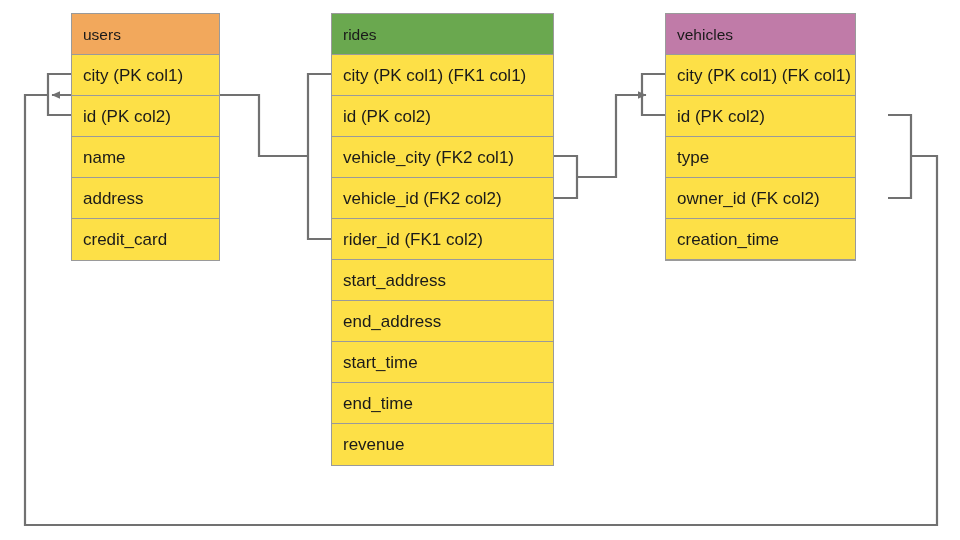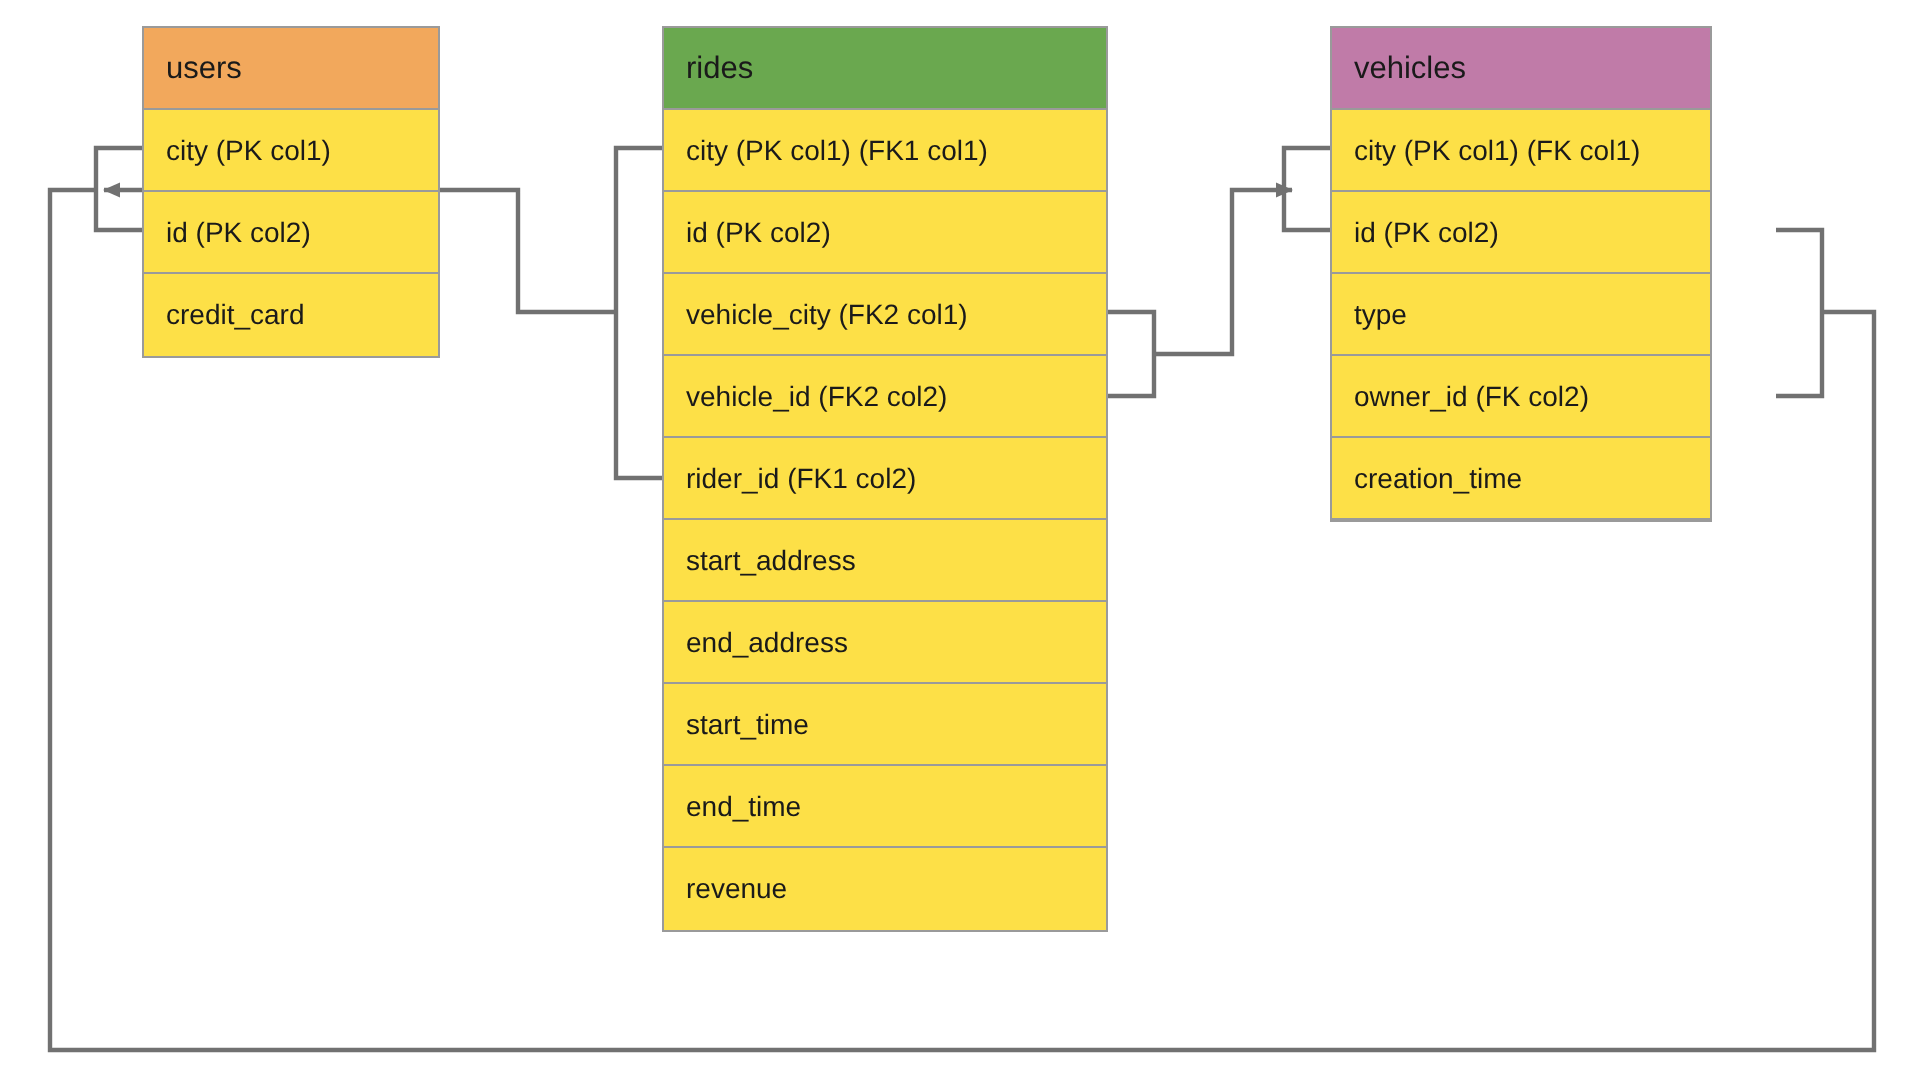--- a/index.html
+++ b/index.html
@@ -41,21 +41,21 @@
     color: #1a1a1a;
     border-bottom: 1px solid #9a9a9a;
     white-space: nowrap;
     overflow: hidden;
   }
   .trow {
     box-sizing: border-box;
     height: 41px;
     line-height: 41px;
     padding: 0 11px;
-    font-size: 14px;
+    font-size: 17px;
     color: #1a1a1a;
     border-bottom: 1px solid #9a9a9a;
     white-space: nowrap;
     overflow: hidden;
   }
   .trow.last {
     border-bottom: none;
   }
 </style>
 </head>
@@ -87,20 +87,22 @@
       <path d="M888,115 L911,115 L911,198 L888,198"></path>
 
       <path d="M911,156 L937,156 L937,525 L25,525 L25,95 L48,95"></path>
     </g>
   </svg>
 
   <div class="table" style="left:71px; top:13px; width:149px;">
     <div class="thead" style="background:#f2a85c;">users</div>
     <div class="trow">city (PK col1)</div>
     <div class="trow">id (PK col2)</div>
+    <div class="trow">name</div>
+    <div class="trow">address</div>
     <div class="trow last">credit_card</div>
   </div>
 
   <div class="table" style="left:331px; top:13px; width:223px;">
     <div class="thead" style="background:#6aa84f;">rides</div>
     <div class="trow">city (PK col1) (FK1 col1)</div>
     <div class="trow">id (PK col2)</div>
     <div class="trow">vehicle_city (FK2 col1)</div>
     <div class="trow">vehicle_id (FK2 col2)</div>
     <div class="trow">rider_id (FK1 col2)</div>

